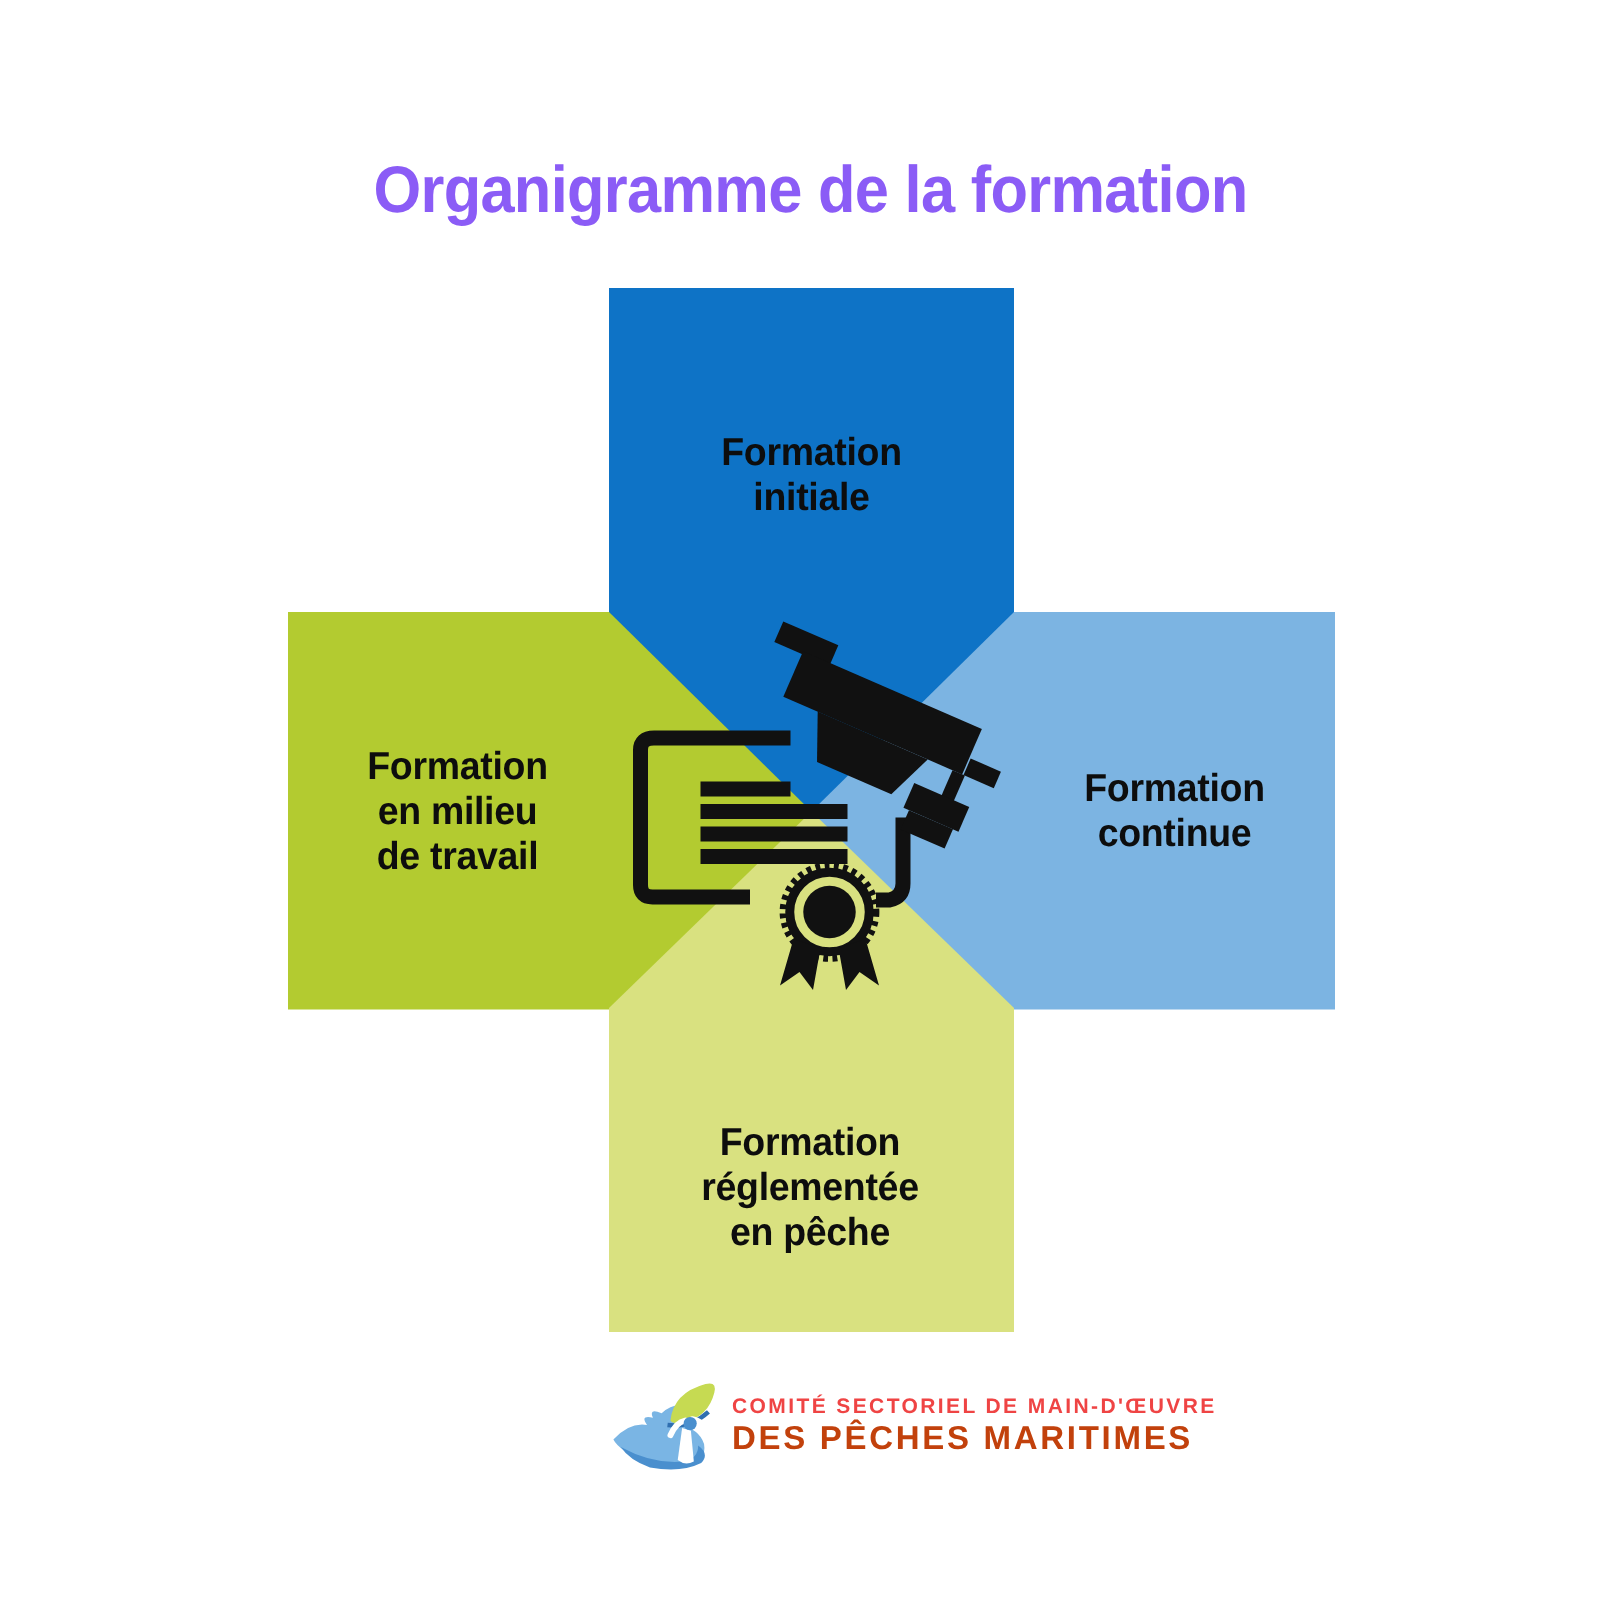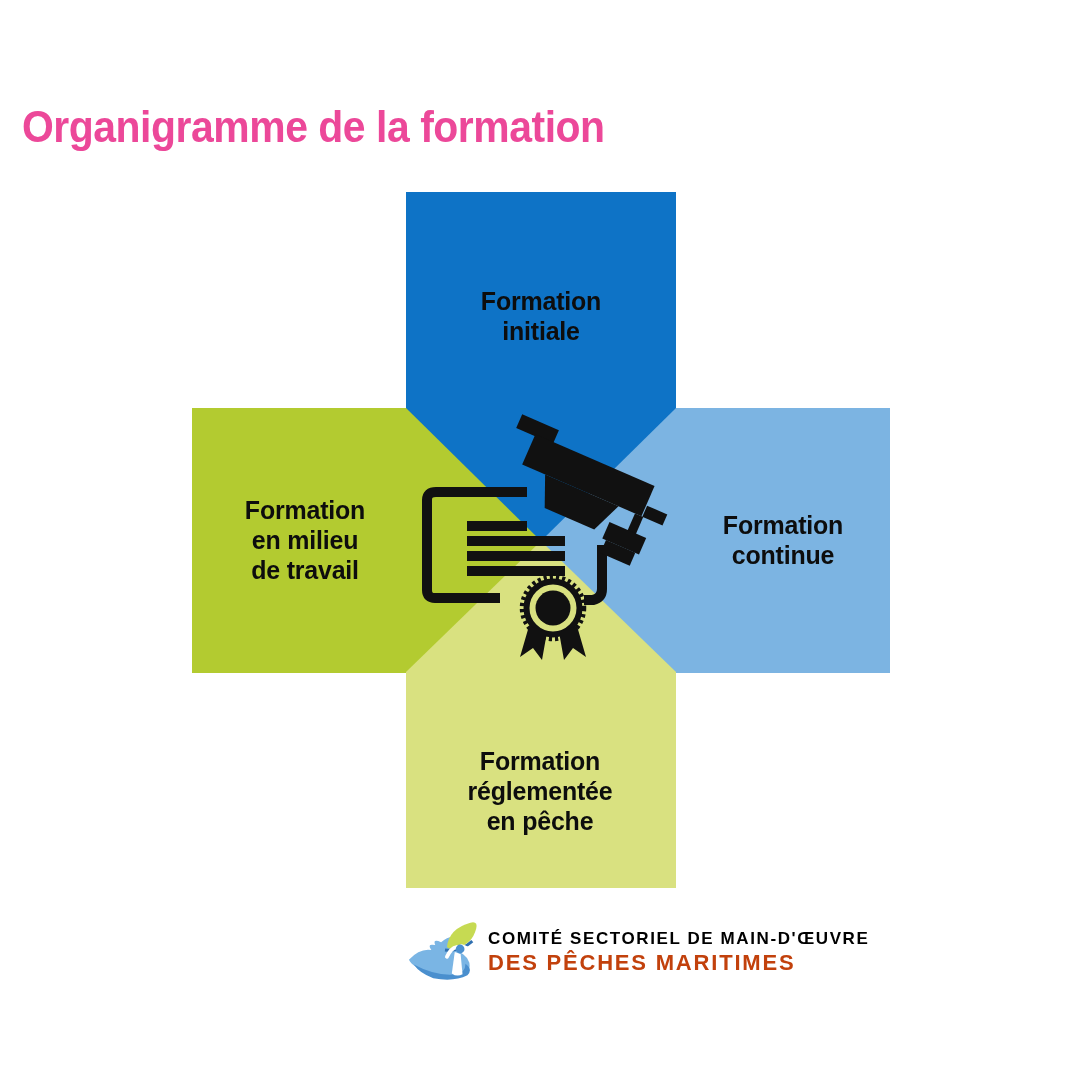--- a/index.html
+++ b/index.html
@@ -1,38 +1,38 @@
 <!DOCTYPE html>
 <html><head>
 <meta charset="utf-8">
 <style>
   html,body{margin:0;padding:0;background:#ffffff;}
   .canvas{
     position:relative;width:1080px;height:1080px;background:#ffffff;overflow:hidden;
     font-family:"Liberation Sans","DejaVu Sans",sans-serif;
   }
   .title{
-    position:absolute;left:0;top:101px;width:1080px;text-align:left;
-    font-size:44px;font-weight:700;color:#ec4899;letter-spacing:-0.5px;line-height:52px;
+    position:absolute;left:0;top:101px;width:1080px;text-align:center;
+    font-size:44px;font-weight:700;color:#8b5cf6;letter-spacing:-0.5px;line-height:52px;
   }
   .title .squeeze{display:inline-block;transform:scaleX(0.93);}
   .diagram{position:absolute;left:0;top:0;width:1080px;height:1080px;}
   .block-label{
     position:absolute;display:flex;align-items:center;justify-content:center;
     text-align:center;font-weight:700;color:#0d0d0d;font-size:26px;line-height:30px;
     letter-spacing:-0.2px;white-space:pre-line;transform:scaleX(0.96);
   }
   .label-top{left:406px;top:271px;width:270px;height:90px;}
   .label-left{left:178px;top:495px;width:254px;height:90px;}
   .label-right{left:656px;top:498px;width:254px;height:84px;}
   .label-bottom{left:406px;top:746px;width:268px;height:90px;}
   .logo{position:absolute;left:406px;top:918px;display:flex;align-items:flex-start;}
   .logo-icon{width:78px;height:62px;margin-right:4px;}
   .logo-text{display:flex;flex-direction:column;padding-top:11px;}
-  .logo-line1{font-size:17px;font-weight:700;letter-spacing:1.6px;color:#000000;white-space:nowrap;}
+  .logo-line1{font-size:14px;font-weight:700;letter-spacing:1.6px;color:#ef4444;white-space:nowrap;}
   .logo-line2{font-size:22px;font-weight:700;letter-spacing:1.8px;color:#c2410c;white-space:nowrap;margin-top:1px;}
 </style>
 </head>
 <body>
 
 <div class="canvas">
 
   <div class="title">
     <span class="squeeze">Organigramme de la formation</span>
   </div>

